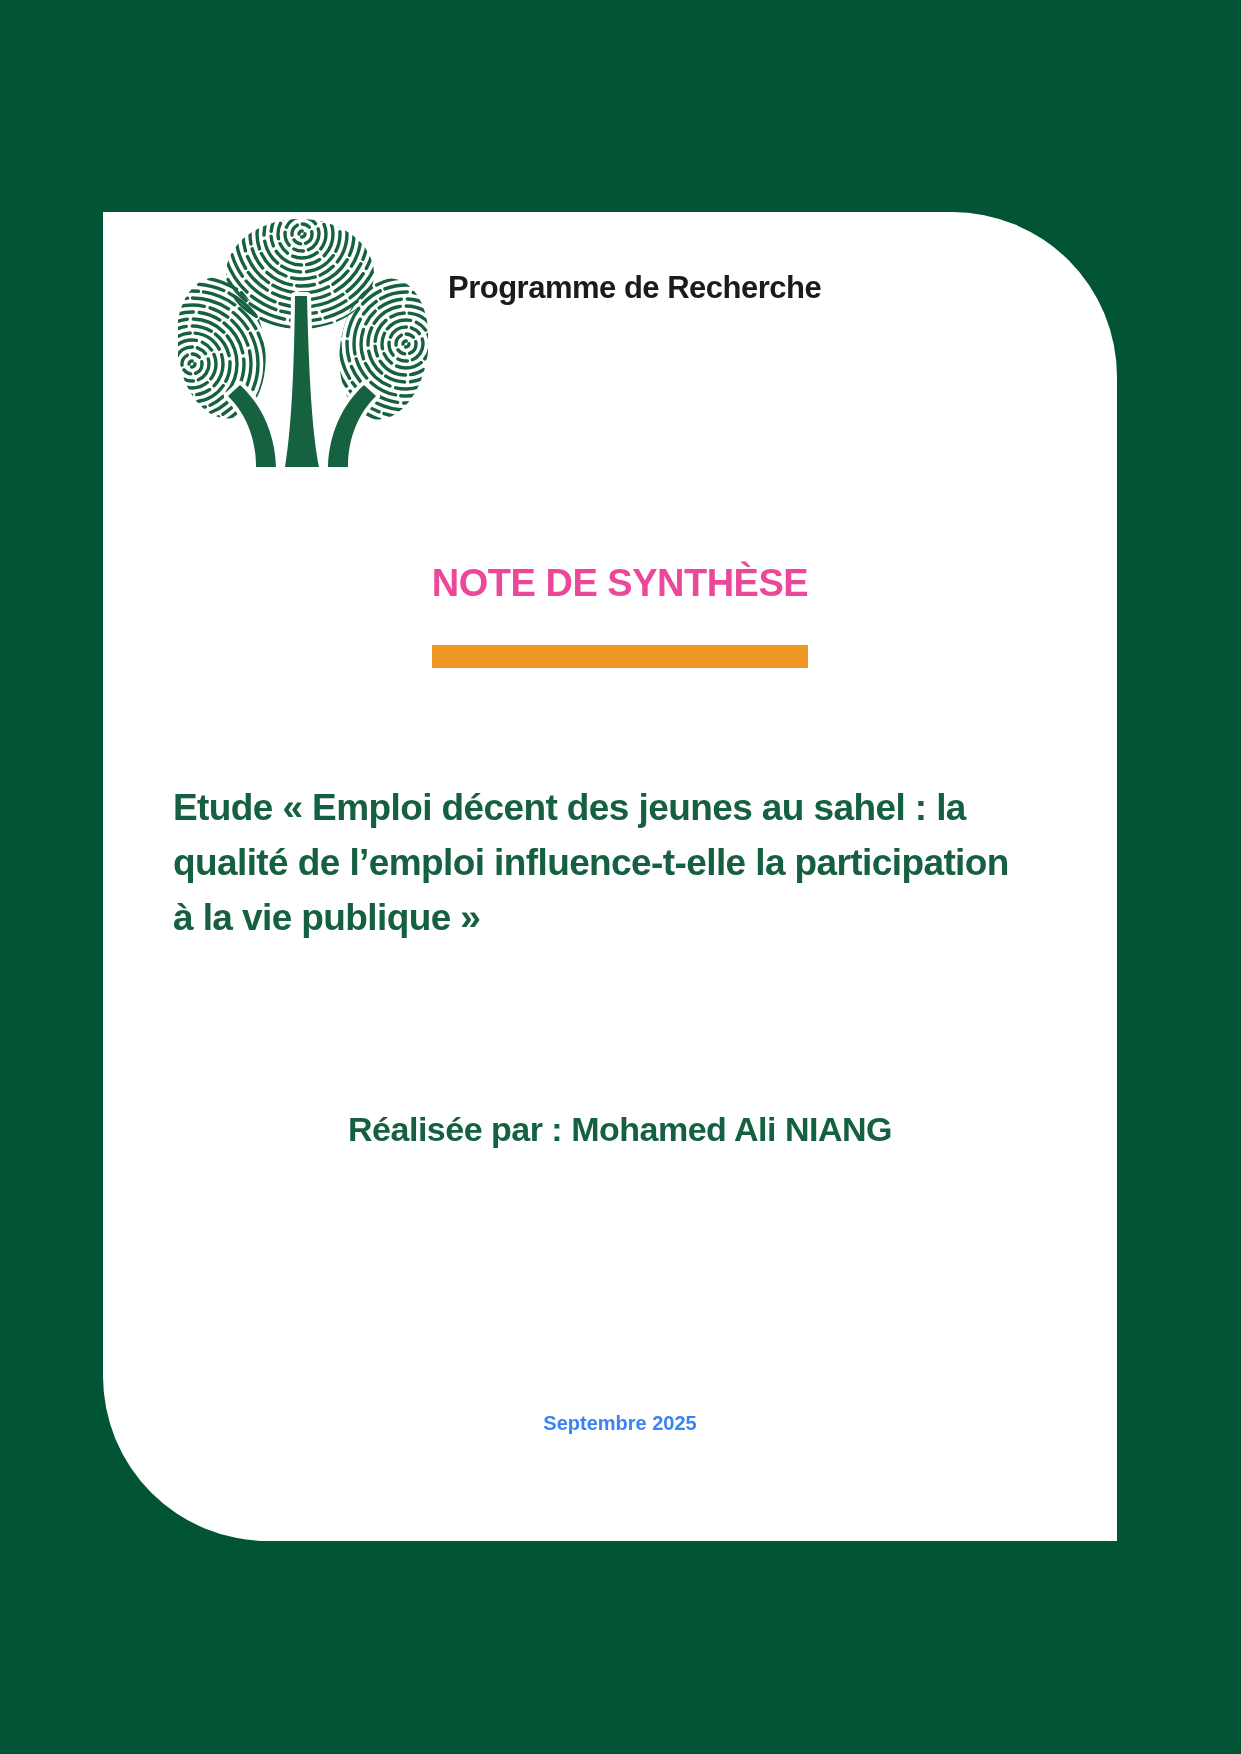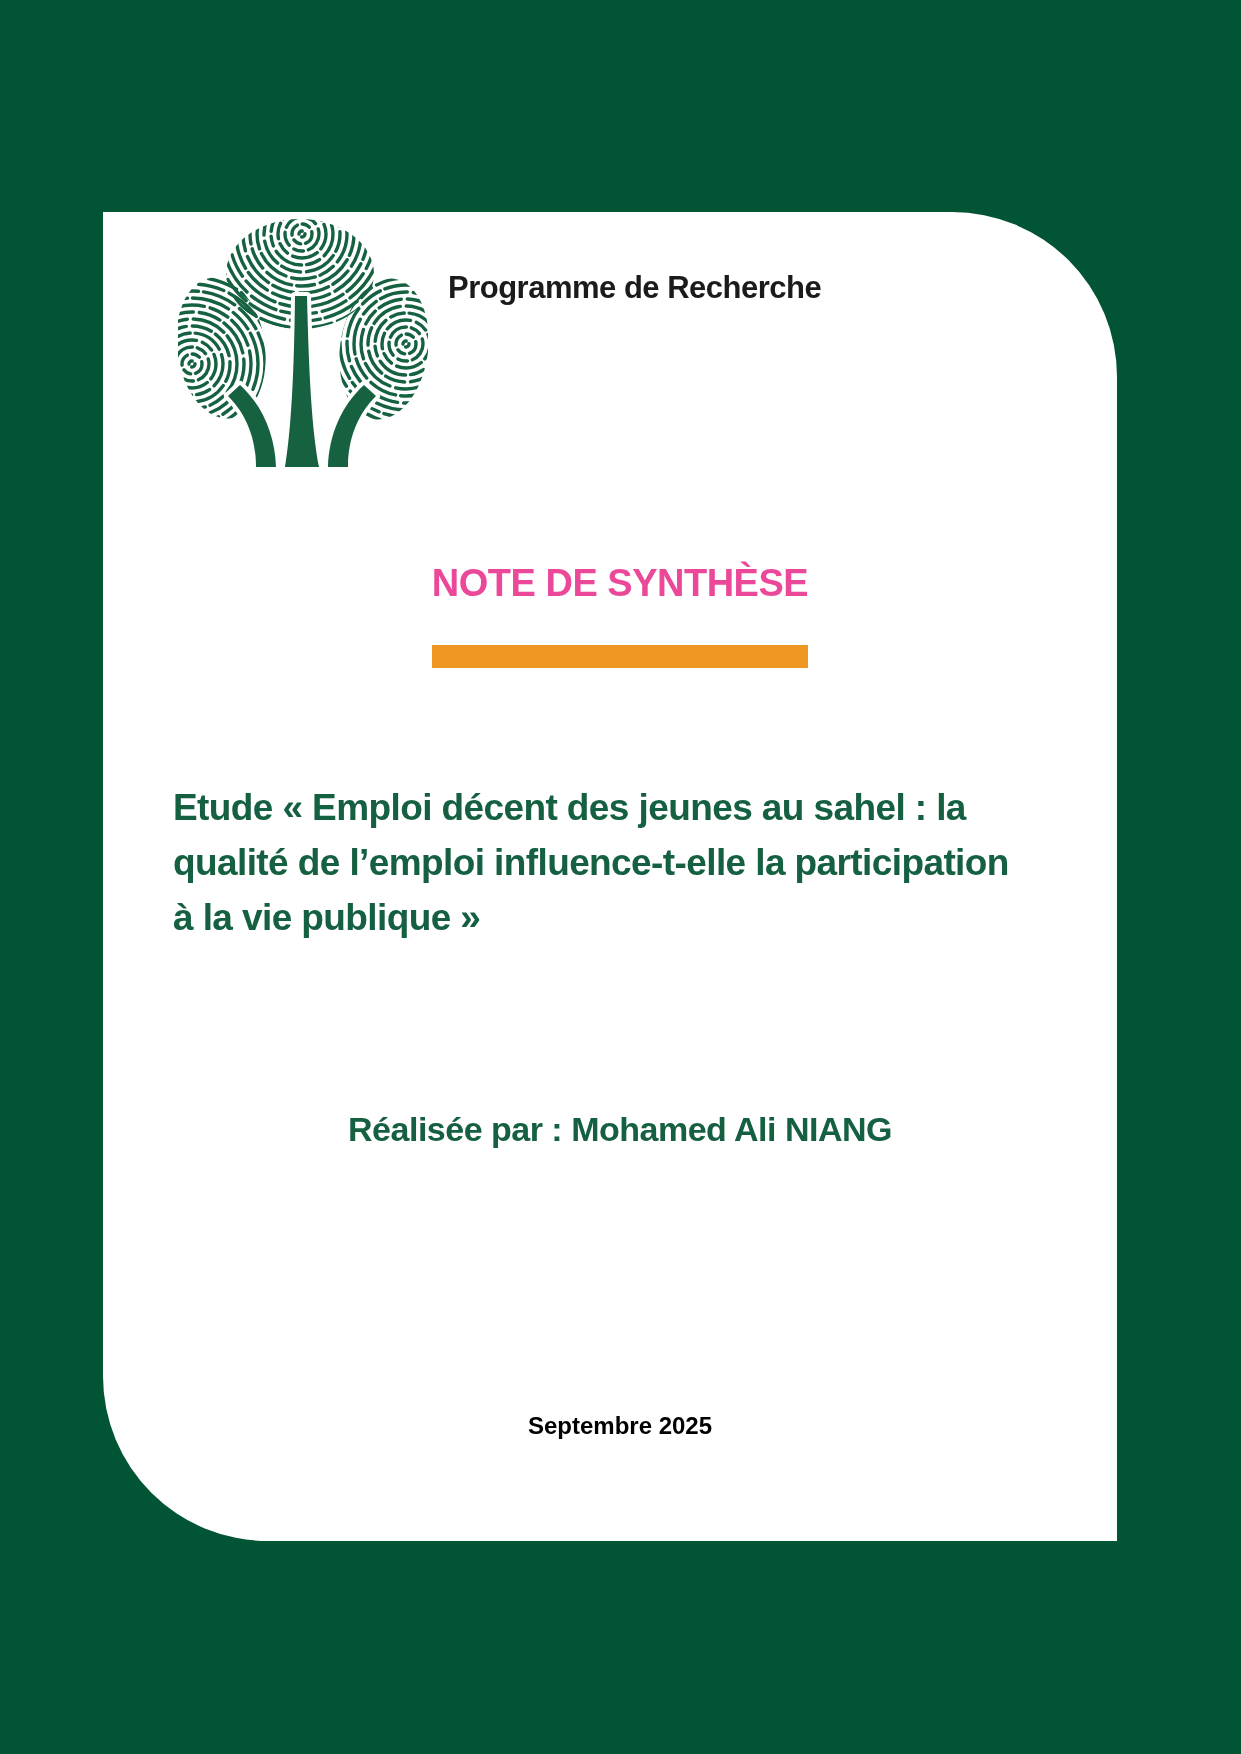--- a/index.html
+++ b/index.html
@@ -74,23 +74,23 @@
     letter-spacing: -0.5px;
     color: #156040;
     white-space: nowrap;
     text-align: center;
   }
   .date-line {
     position: absolute;
     left: 50%; top: 1200px;
     transform: translateX(-50%);
     margin-left: 10px;
-    font-size: 24px;
+    font-size: 20px;
     font-weight: bold;
-    color: #000000;
+    color: #3b82f6;
     white-space: nowrap;
   }
 </style>
 </head>
 <body>
 
 <div class="cover-card">
 
   <svg class="logo-graphic" viewBox="0 0 250 250" xmlns="http://www.w3.org/2000/svg" aria-hidden="true">
     <defs>

